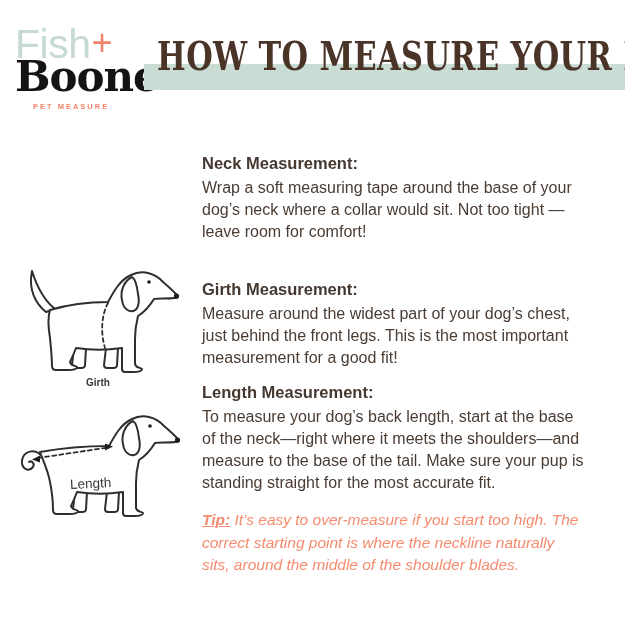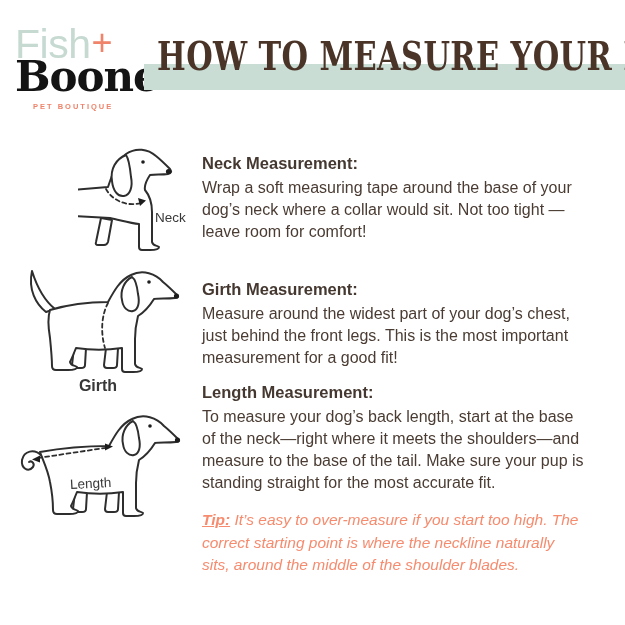--- a/index.html
+++ b/index.html
@@ -32,54 +32,42 @@
   .tip b{font-weight:700;text-decoration:underline;}
 
   
   .dog{position:absolute;}
   .dog svg{display:block;}
   #dog-neck{left:78px;top:146px;width:120px;height:110px;}
   #dog-girth{left:12px;top:266px;width:172px;height:128px;}
   #dog-length{left:12px;top:410px;width:176px;height:112px;}
   .dog-label{position:absolute;font-size:13.5px;color:#383838;}
   #dog-neck .dog-label{left:77px;top:64px;}
-  #dog-girth .dog-label{left:55px;top:111px;width:62px;text-align:center;font-weight:700;font-size:16px;}
+  #dog-girth .dog-label{left:55px;top:111px;width:62px;text-align:center;font-weight:700;font-size:10px;}
   #dog-length .dog-label{left:58px;top:66px;transform:rotate(-3deg);}
 
   .stroke{fill:none;stroke:#2e2e2e;stroke-width:2;stroke-linecap:round;stroke-linejoin:round;}
   .fillw{fill:#ffffff;stroke:#2e2e2e;stroke-width:2;stroke-linecap:round;stroke-linejoin:round;}
   .dash{fill:none;stroke:#2e2e2e;stroke-width:1.8;stroke-linecap:round;stroke-dasharray:4 3.2;}
   .dark{fill:#1d1d1d;stroke:none;}
 </style>
 </head>
 <body>
 
 <div class="canvas">
 
   <div class="logo">
     <div class="logo-line1"><span>Fish</span><span class="logo-plus">+</span></div>
     <div class="logo-line2">Boone</div>
-    <div class="logo-tagline">PET BOUTIQUE</div>
+    <div class="logo-tagline">PET MEASURE</div>
   </div>
 
   <div class="title-band"></div>
   <h1 class="page-title">HOW TO MEASURE YOUR PUP</h1>
 
-  <div class="dog" id="dog-neck">
-    <svg width="120" height="110" viewBox="0 0 120 110">
-      <path class="fillw" d="M34 74 L30 96 Q29 99 26 99 L20 99 Q17 99 18 96 L23 72 Z"></path>
-      <path class="fillw" d="M-5 44 L30 41 C34 29 39 15 48 8 C58 1 70 3 78 10 C83 14 88 19 92 23 Q95 27 90 28 C83 29 77 28 72 29 C68 35 66 39 67 44 C72 50 74 58 74 66 L74 96 C75 100 78 99 81 101 C81 103 77 104 72 104 L64 104 Q61 104 61 101 L61 78 C52 77 42 74 32 72 L-5 70 Z"></path>
-      <path class="fillw" d="M48 9 C38 13 32 23 34 35 C35 45 40 51 46 50 C52 49 55 41 53 31 C52 21 51 13 48 9 Z"></path>
-      <circle class="dark" cx="65" cy="16" r="1.8"></circle>
-      <circle class="dark" cx="90.5" cy="25.5" r="2.6"></circle>
-      <path class="dash" d="M28 43 C34 54 48 61 63 57"></path>
-      <polygon class="dark" points="68,54.5 60,52 62,60"></polygon>
-    </svg>
-    <span class="dog-label">Neck</span>
-  </div>
 
   <div class="dog" id="dog-girth">
     <svg width="172" height="112" viewBox="0 0 172 112">
       <path class="fillw" d="M34 46 C24 38 16 24 20 5 C25 21 33 35 43 43 Z"></path>
       <path class="fillw" d="M106 82 L105 99 Q105 102 101 102 L95 102 Q92 102 92 99 L94 82 Z"></path>
       <path class="fillw" d="M74 82 L73 99 Q73 102 69 102 L63 102 Q60 102 60 99 L62 82 Z"></path>
       <path class="fillw" d="M38 44 C58 38 79 36 96 36 C102 25 108 14 119 9 C131 3 144 8 151 16 C156 20 161 25 165 29 Q167 32 163 32 C154 33 147 32 142 33 C137 41 131 47 126 50 C124 58 123 66 123 73 L123 98 C124 102 127 101 130 103 C130 105 126 106 121 106 L113 106 Q110 106 110 103 L110 82 C96 84 78 84 64 82 C62 87 60 92 58 96 C59 100 62 99 65 101 C65 103 61 104 56 104 L44 104 Q40 104 40 100 C40 92 39 82 38 72 C36 60 36 50 38 44 Z"></path>
       <path class="fillw" d="M120 11 C112 15 108 25 110 34 C111 42 116 46 121 45 C126 44 128 37 126 28 C125 19 123 13 120 11 Z"></path>
       <circle class="dark" cx="137" cy="16" r="1.8"></circle>
       <circle class="dark" cx="164.5" cy="30" r="2.6"></circle>

